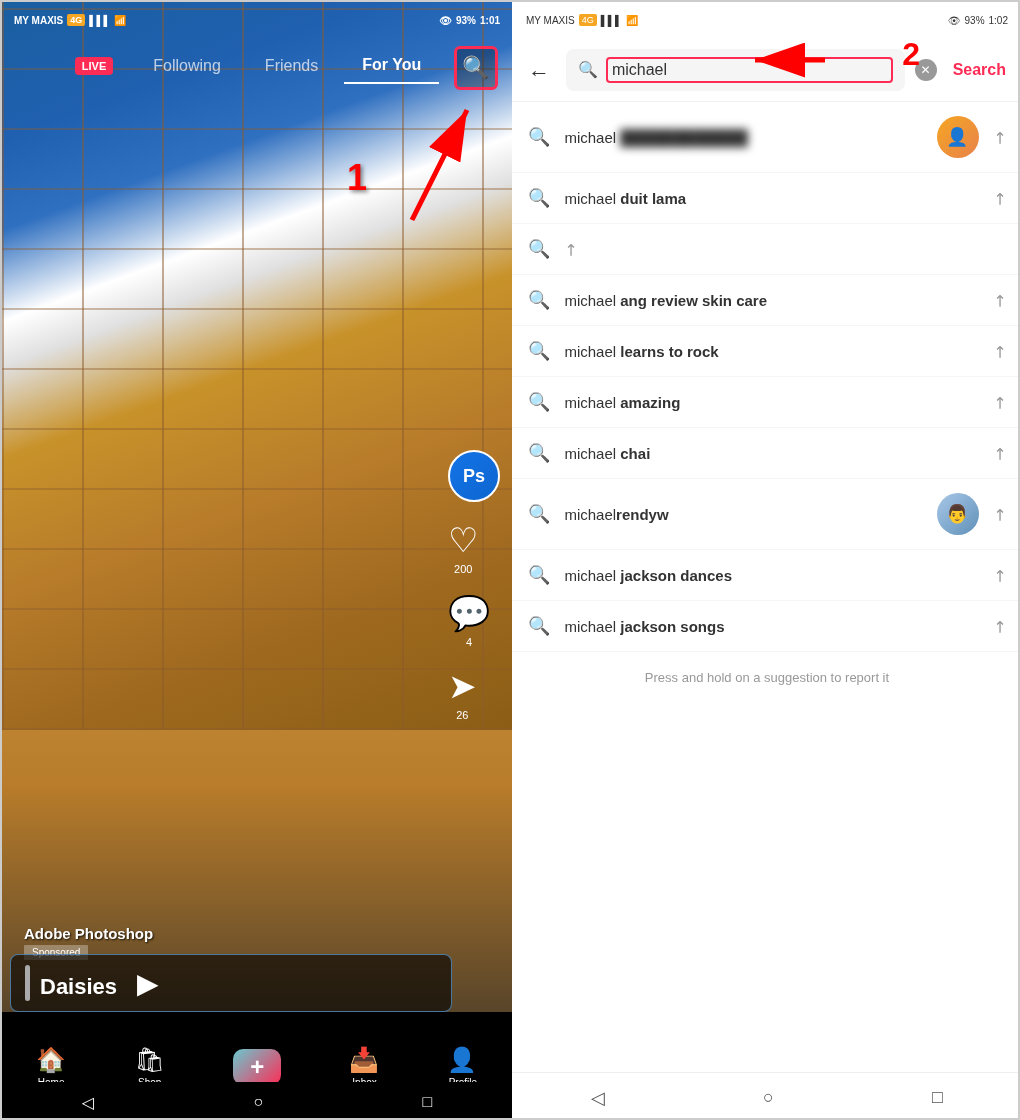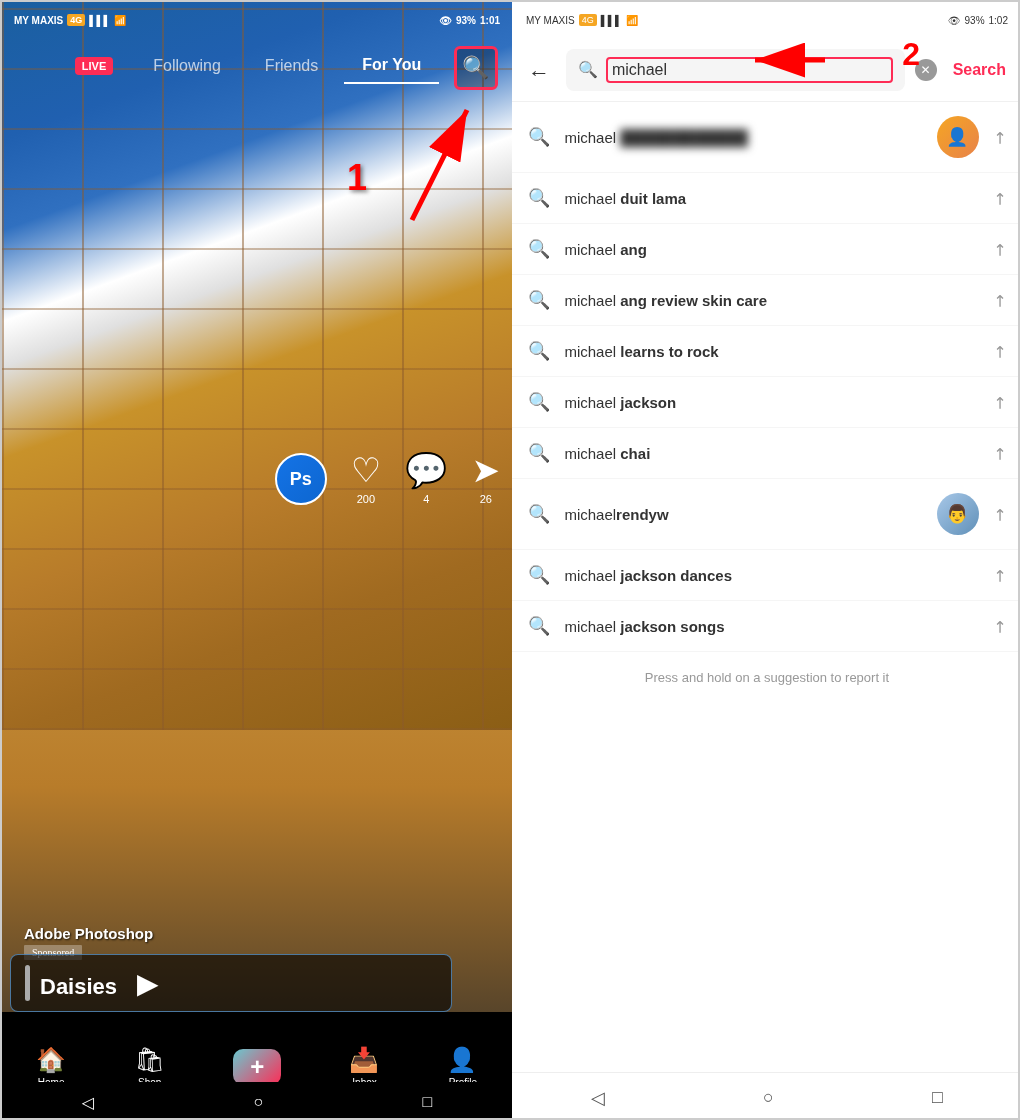--- a/index.html
+++ b/index.html
@@ -124,23 +124,23 @@
       color: #fff;
       font-size: 22px;
     }
 
     
     .right-controls {
       position: absolute;
       right: 12px;
       top: 40%;
       display: flex;
-      flex-direction: row;
-      align-items: flex-end;
-      gap: 24px;
+      flex-direction: column;
+      align-items: flex-start;
+      gap: 18px;
       z-index: 10;
     }
 
     .control-btn {
       display: flex;
       flex-direction: column;
       align-items: center;
       color: #fff;
       font-size: 11px;
       gap: 3px;
@@ -216,21 +216,20 @@
     }
 
     .sponsored-badge {
       background: rgba(255,255,255,0.3);
       color: #fff;
       font-size: 10px;
       padding: 2px 8px;
       border-radius: 1px;
       display: inline-block;
       margin-top: 0;
-      font-family: Liberation Serif, serif;
     }
 
     
     .left-bottom-nav {
       position: absolute;
       bottom: 0; left: 0; right: 0;
       height: 110px;
       background: #000;
       display: flex;
       align-items: center;
@@ -600,23 +599,20 @@
     <div class="suggestion-item">
       <span class="suggestion-search-icon">🔍</span>
       <span class="suggestion-text">
         michael <strong>duit lama</strong>
       </span>
       <span class="arrow-icon">↗</span>
     </div>
 
     <div class="suggestion-item">
       <span class="suggestion-search-icon">🔍</span>
-      <span class="suggestion-text">
-        michael <strong>ang</strong>
-      </span>
       <span class="arrow-icon">↗</span>
     </div>
 
     <div class="suggestion-item">
       <span class="suggestion-search-icon">🔍</span>
       <span class="suggestion-text">
         michael <strong>ang review skin care</strong>
       </span>
       <span class="arrow-icon">↗</span>
     </div>
@@ -625,21 +621,21 @@
       <span class="suggestion-search-icon">🔍</span>
       <span class="suggestion-text">
         michael <strong>learns to rock</strong>
       </span>
       <span class="arrow-icon">↗</span>
     </div>
 
     <div class="suggestion-item">
       <span class="suggestion-search-icon">🔍</span>
       <span class="suggestion-text">
-        michael <strong>jackson</strong>
+        michael <strong>amazing</strong>
       </span>
       <span class="arrow-icon">↗</span>
     </div>
 
     <div class="suggestion-item">
       <span class="suggestion-search-icon">🔍</span>
       <span class="suggestion-text">
         michael <strong>chai</strong>
       </span>
       <span class="arrow-icon">↗</span>

